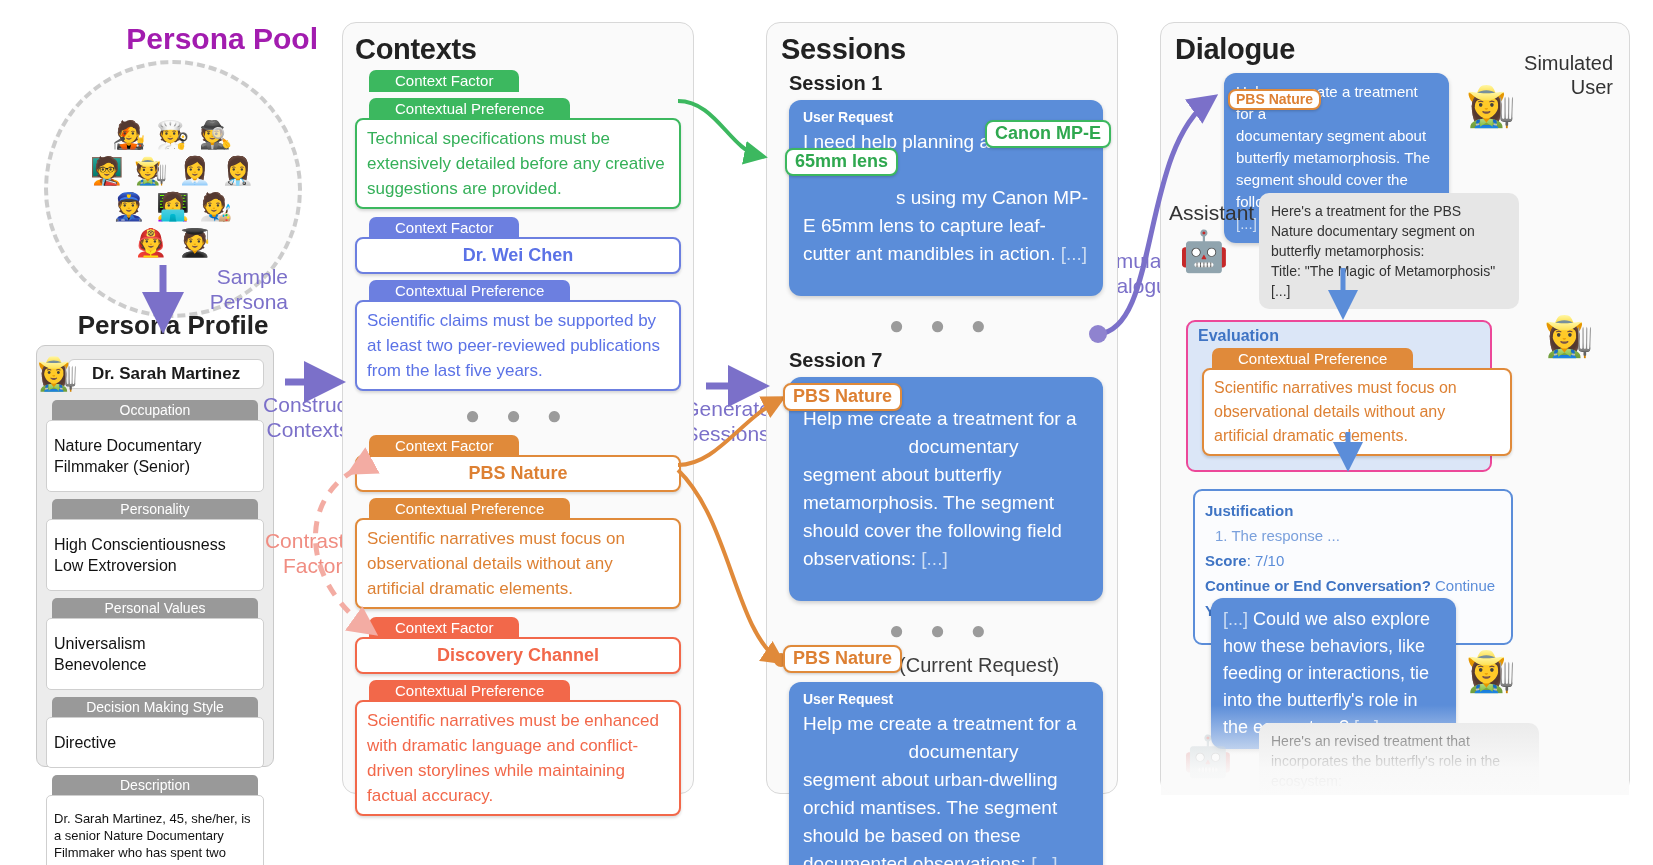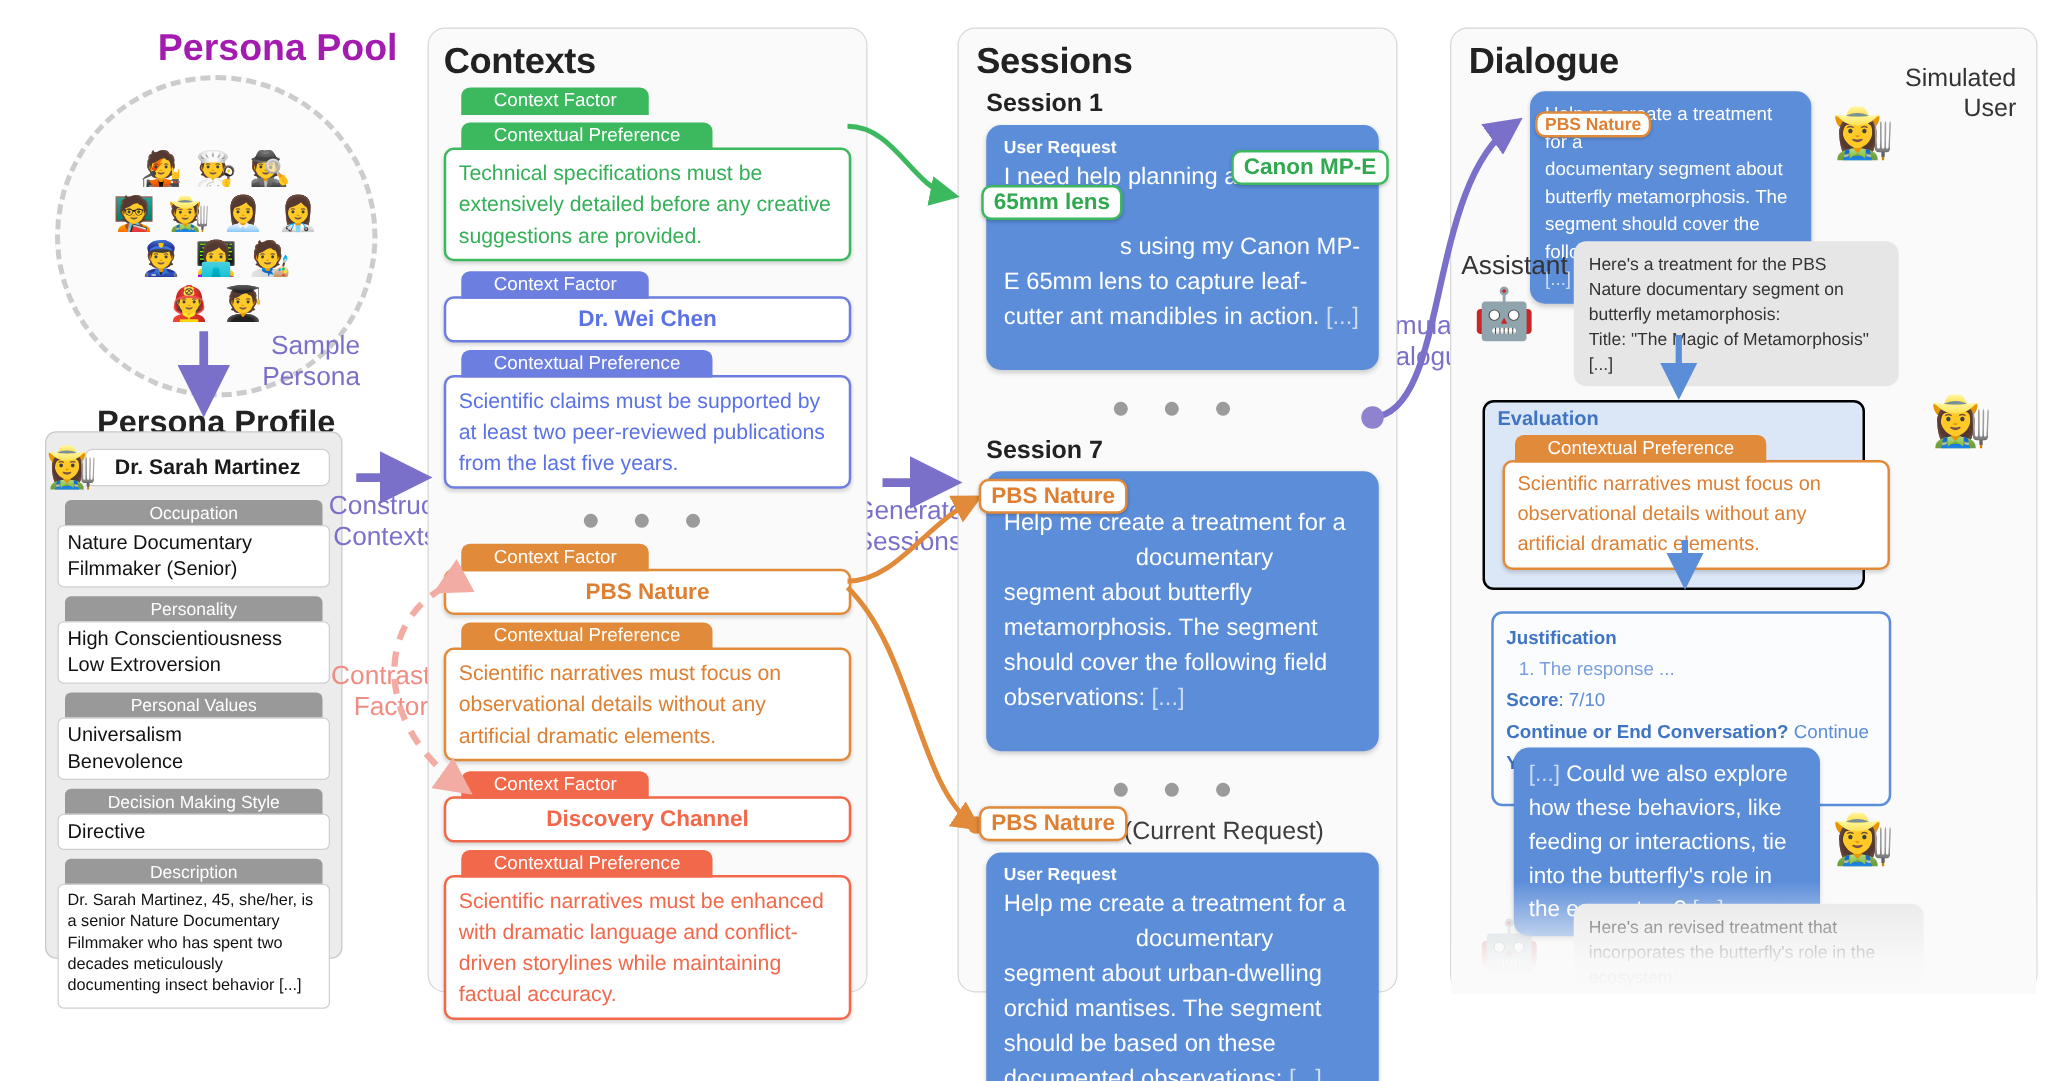--- a/index.html
+++ b/index.html
@@ -45,21 +45,21 @@
     line-height: 25px; text-align: center; font-family: "Liberation Sans", sans-serif;
   }
   .contrastive-label {
     position: absolute; color: #f08d82; font-size: 21px; line-height: 25px;
     text-align: center;
   }
 
   
   #profile-title {
     position: absolute; left: 28px; top: 310px; width: 290px;
-    text-align: center; font-size: 26px; font-weight: bold; color: #222; margin-top: 12px;
+    text-align: center; font-size: 26px; font-weight: bold; color: #222;
   }
   #profile-card {
     left: 36px; top: 345px; width: 238px; height: 422px;
     background: #ececec; border: 1px solid #c9c9c9; border-radius: 9px;
     padding: 8px 9px;
   }
   #profile-name-row {
     display: flex; align-items: center; margin-bottom: 7px;
   }
   #profile-avatar { font-size: 33px; margin-left: -9px; margin-right: 2px; position: relative; z-index: 2;}
@@ -68,21 +68,21 @@
     font-size: 17px; font-weight: bold; color: #1a1a1a; text-align: center;
     padding: 4px 4px; margin-left: -12px;
   }
   .field { margin-bottom: 7px; }
   .field-head {
     background: #999999; color: #fff; font-size: 14px; text-align: center;
     border-radius: 5px 5px 0 0; padding: 2px 0; margin: 0 6px;
   }
   .field-body {
     background: #fff; border: 1px solid #cfcfcf; border-radius: 5px;
-    font-size: 16px; color: #111; padding: 3px 7px; line-height: 21px;
+    font-size: 16px; color: #111; padding: 14px 7px; line-height: 21px;
   }
   .field-body.small { font-size: 13px; line-height: 17px; }
 
   
   #contexts-panel { left: 342px; top: 22px; width: 352px; height: 772px; padding: 10px 12px; }
   #sessions-panel { left: 766px; top: 22px; width: 352px; height: 772px; padding: 10px 14px; }
   #dialogue-panel { left: 1160px; top: 22px; width: 470px; height: 772px; padding: 10px 14px; overflow: hidden; }
 
   
   .ctx-group { position: relative; margin-top: 4px; }
@@ -149,21 +149,21 @@
   }
   .dlg-asst-bubble {
     position: absolute; background: #e6e6e6; color: #333;
     border-radius: 10px; padding: 8px 12px; font-size: 14px; line-height: 20px;
   }
   .avatar-emoji { position: absolute; font-size: 40px; }
   #assistant-label { position: absolute; left: 8px; top: 178px; font-size: 21px; color: #333; }
 
   #eval-box {
     position: absolute; left: 25px; top: 297px; width: 306px; height: 152px;
-    background: #dbe6f7; border: 2px solid #000000; border-radius: 9px;
+    background: #dbe6f7; border: 2px solid #ec4899; border-radius: 9px;
   }
   #eval-title { position: absolute; left: 10px; top: 5px; font-size: 16px; font-weight: bold; color: #3f74c4; }
   #just-box {
     position: absolute; left: 32px; top: 466px; width: 320px; height: 156px;
     background: #fbfcfe; border: 2px solid #5b8dd9; border-radius: 9px; padding: 7px 10px;
   }
   .just-line { font-size: 15px; line-height: 25px; color: #3f74c4; }
   .just-line b { color: #3f74c4; }
   .just-line .val { color: #5b8dd9; font-weight: normal; }
   .just-indent { font-size: 15px; color: #7aa0dc; margin-left: 10px; line-height: 25px; }

